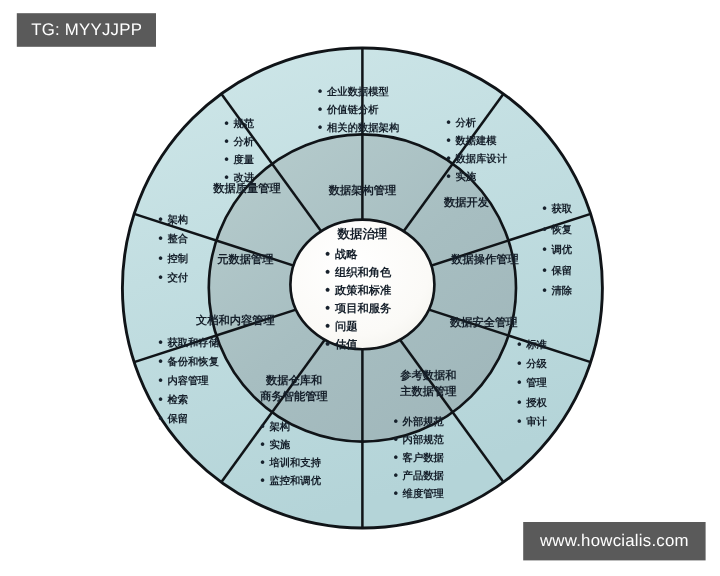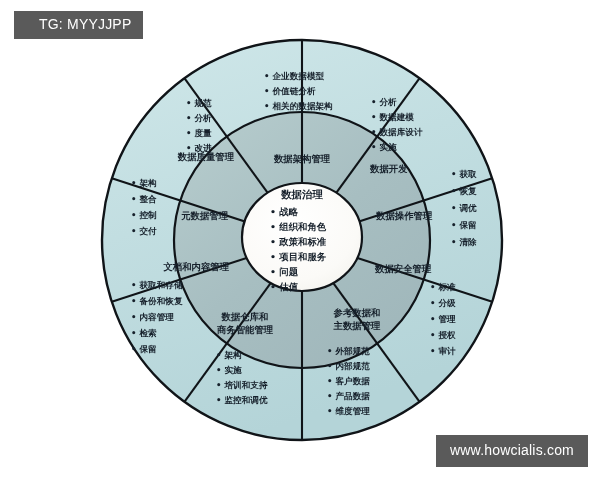--- a/index.html
+++ b/index.html
@@ -20,21 +20,21 @@
     width: 600px;
     height: 480px;
   }
   .watermark {
     position: absolute;
     background: #5a5a5a;
     color: #ffffff;
     font-family: "Liberation Sans", sans-serif;
     font-size: 15px;
     letter-spacing: 0.2px;
-    padding: 6px 12px 7px 25px;
+    padding: 6px 12px 7px 12px;
     white-space: nowrap;
     line-height: 1.1;
   }
   #watermark-top {
     left: 14px;
     top: 11px;
     font-size: 14px;
   }
   #watermark-bottom {
     right: 12px;

